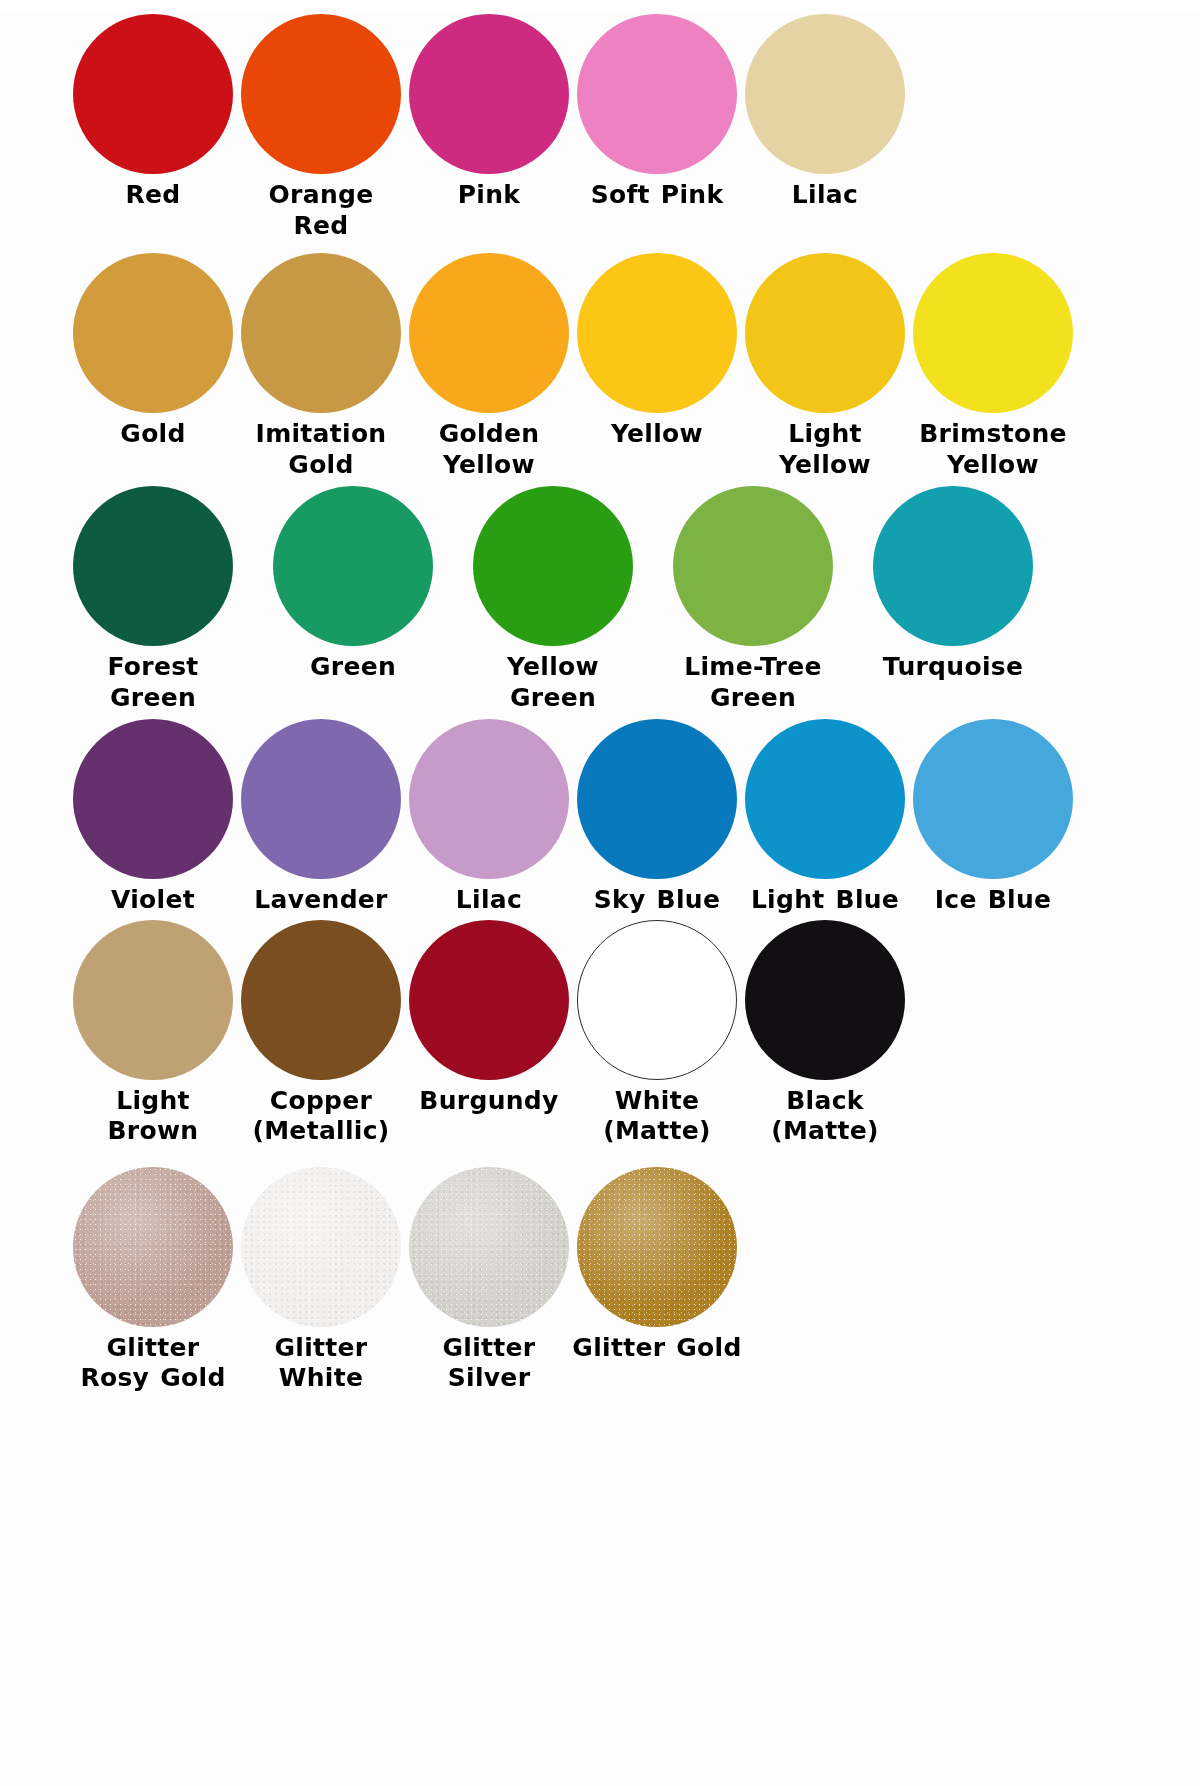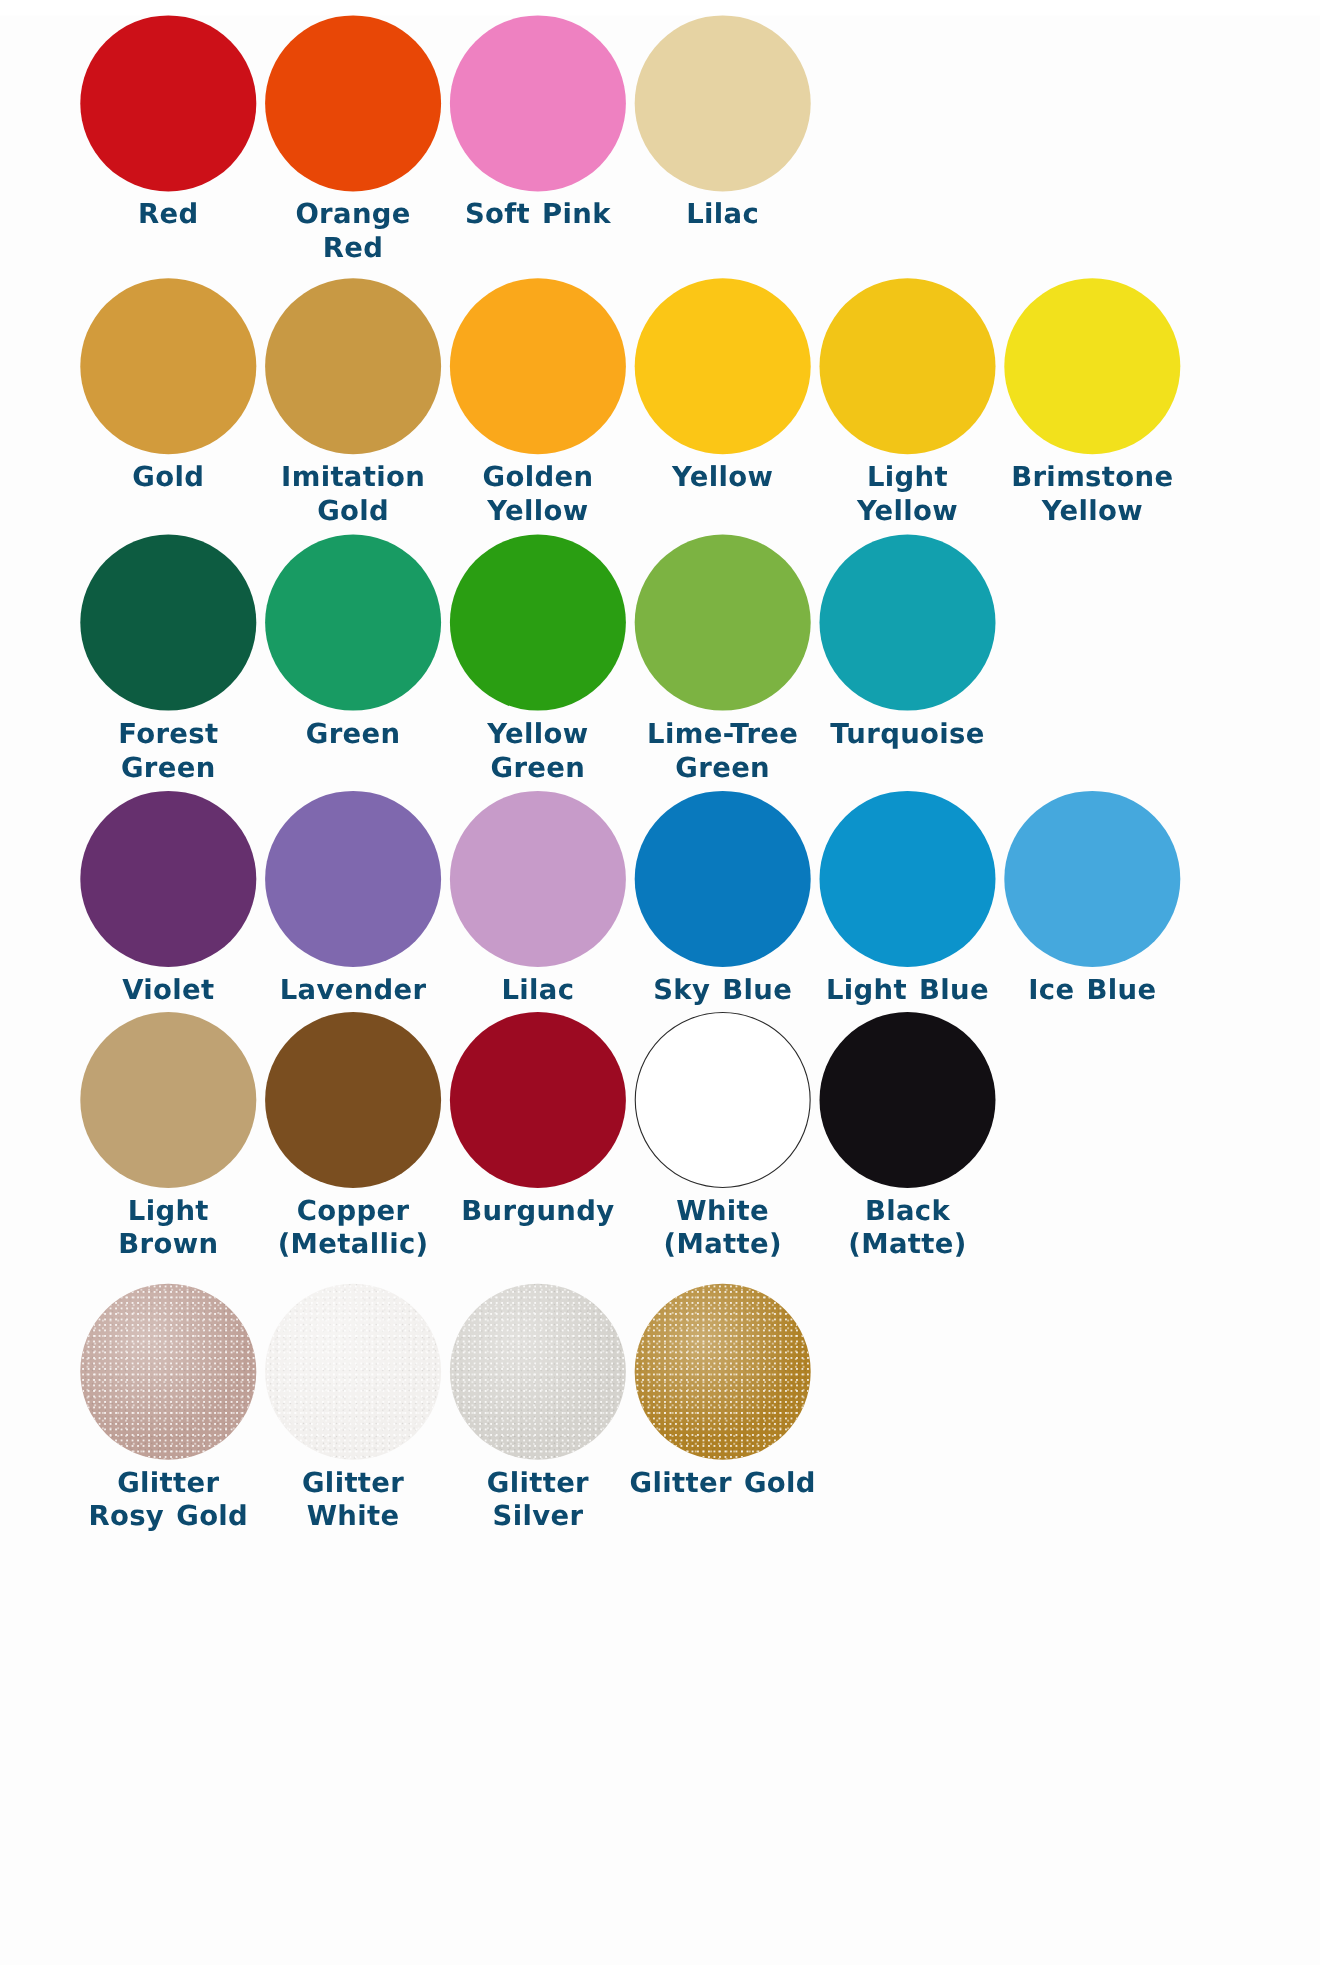--- a/index.html
+++ b/index.html
@@ -59,28 +59,28 @@
 
   .swatch-label {
     margin-top: 6px;
     width: 170px;
     text-align: center;
     font-family: "DejaVu Sans", sans-serif;
     font-weight: bold;
     font-size: 25px;
     line-height: 1.22;
     letter-spacing: 0.3px;
-    color: #0c4a6e;
+    color: #000000;
     word-spacing: 2px;
   }
 
   
   #row-0 { margin-top: 14px; }
   #row-1 { margin-top: 12px; }
-  #row-2 { margin-top: 6px; }
+  #row-2 { margin-top: 6px; gap: 32px; }
   #row-3 { margin-top: 6px; }
   #row-4 { margin-top: 4px; }
   #row-5 { margin-top: 20px; }
 
   
   .disc.glitter {
     position: relative;
     overflow: hidden;
   }
   .disc.glitter::before {
@@ -112,20 +112,24 @@
     <div class="swatch-row" id="row-0">
       <div class="swatch-cell">
         <div class="disc" title="Red" style="background: rgb(204, 16, 24);"></div>
         <div class="swatch-label">Red</div>
       </div>
       <div class="swatch-cell">
         <div class="disc" title="Orange Red" style="background: rgb(232, 71, 6);"></div>
         <div class="swatch-label">Orange Red</div>
       </div>
       <div class="swatch-cell">
+        <div class="disc" title="Pink" style="background: rgb(206, 42, 127);"></div>
+        <div class="swatch-label">Pink</div>
+      </div>
+      <div class="swatch-cell">
         <div class="disc" title="Soft Pink" style="background: rgb(238, 129, 193);"></div>
         <div class="swatch-label">Soft Pink</div>
       </div>
       <div class="swatch-cell">
         <div class="disc" title="Cream" style="background: rgb(230, 211, 163);"></div>
         <div class="swatch-label">Lilac</div>
       </div>
     </div>
     <div class="swatch-row" id="row-1">
       <div class="swatch-cell">

